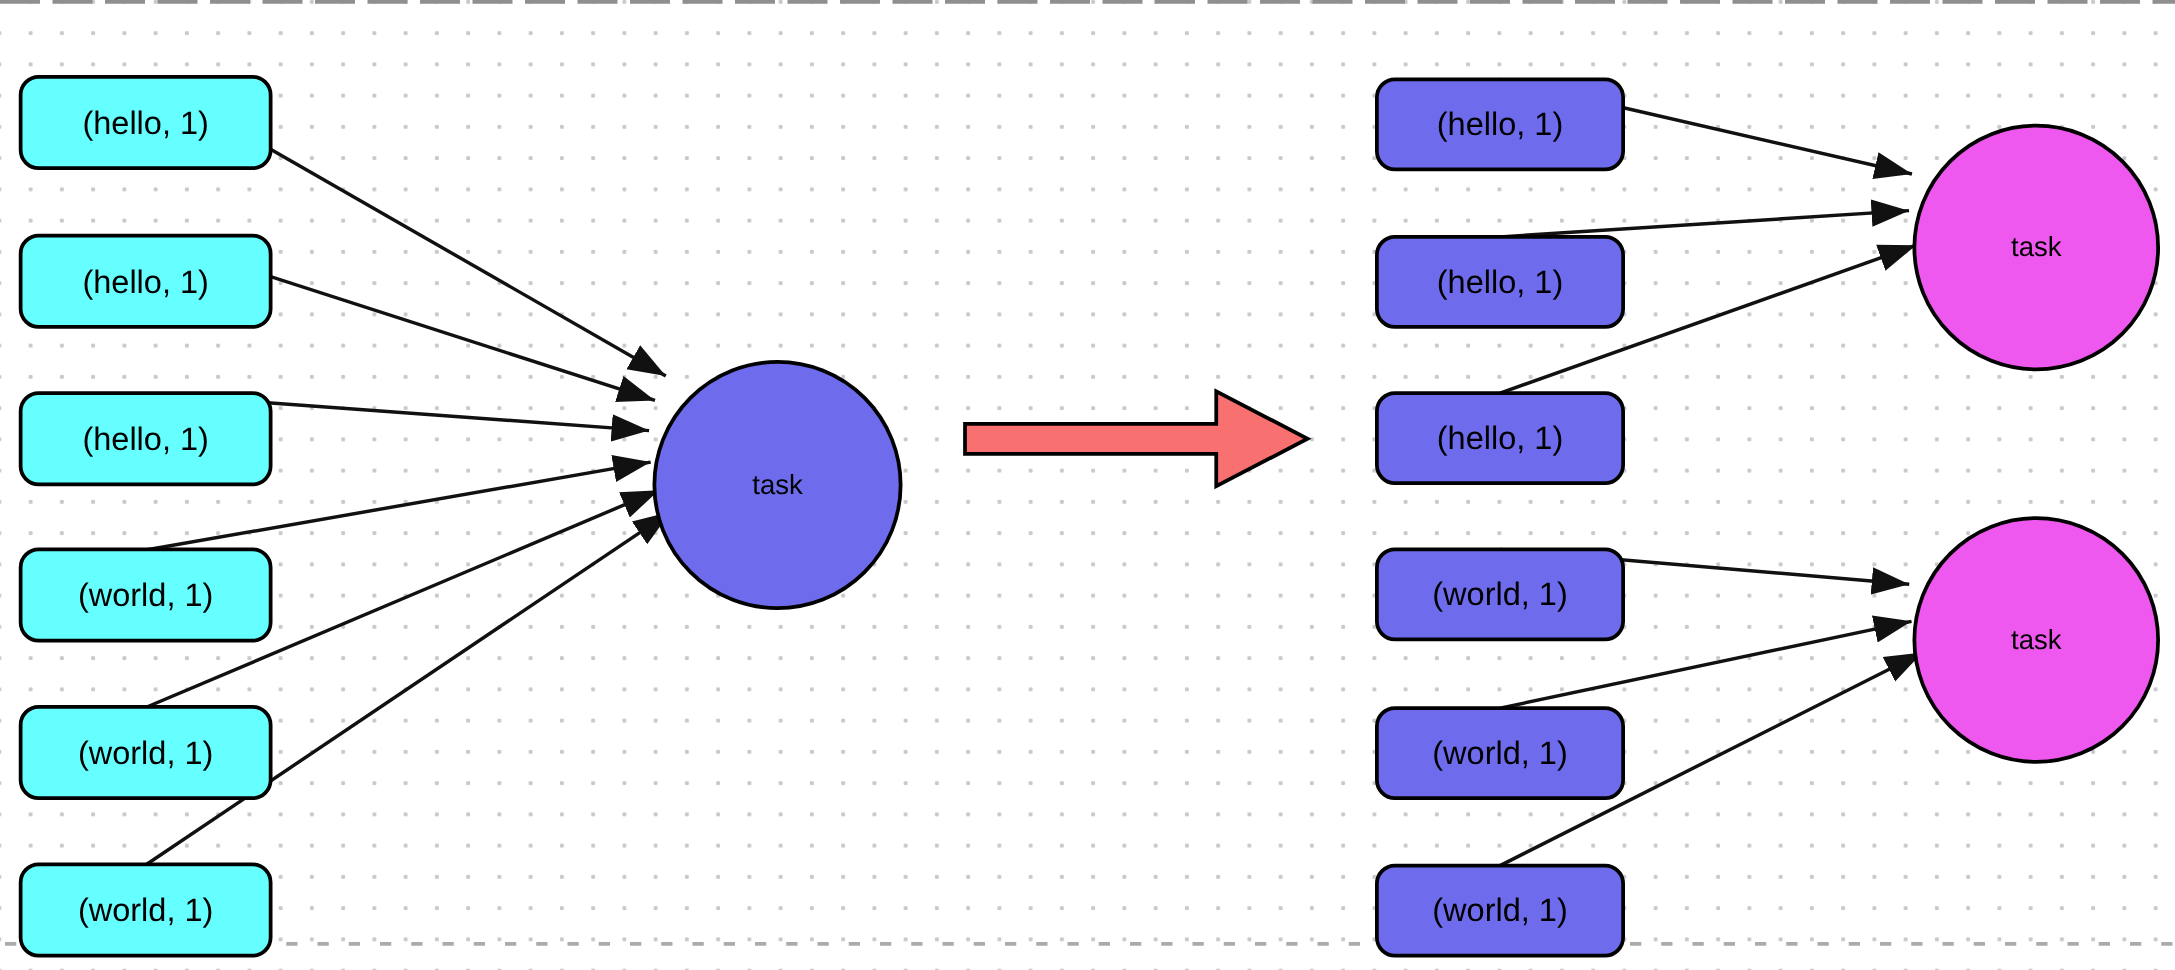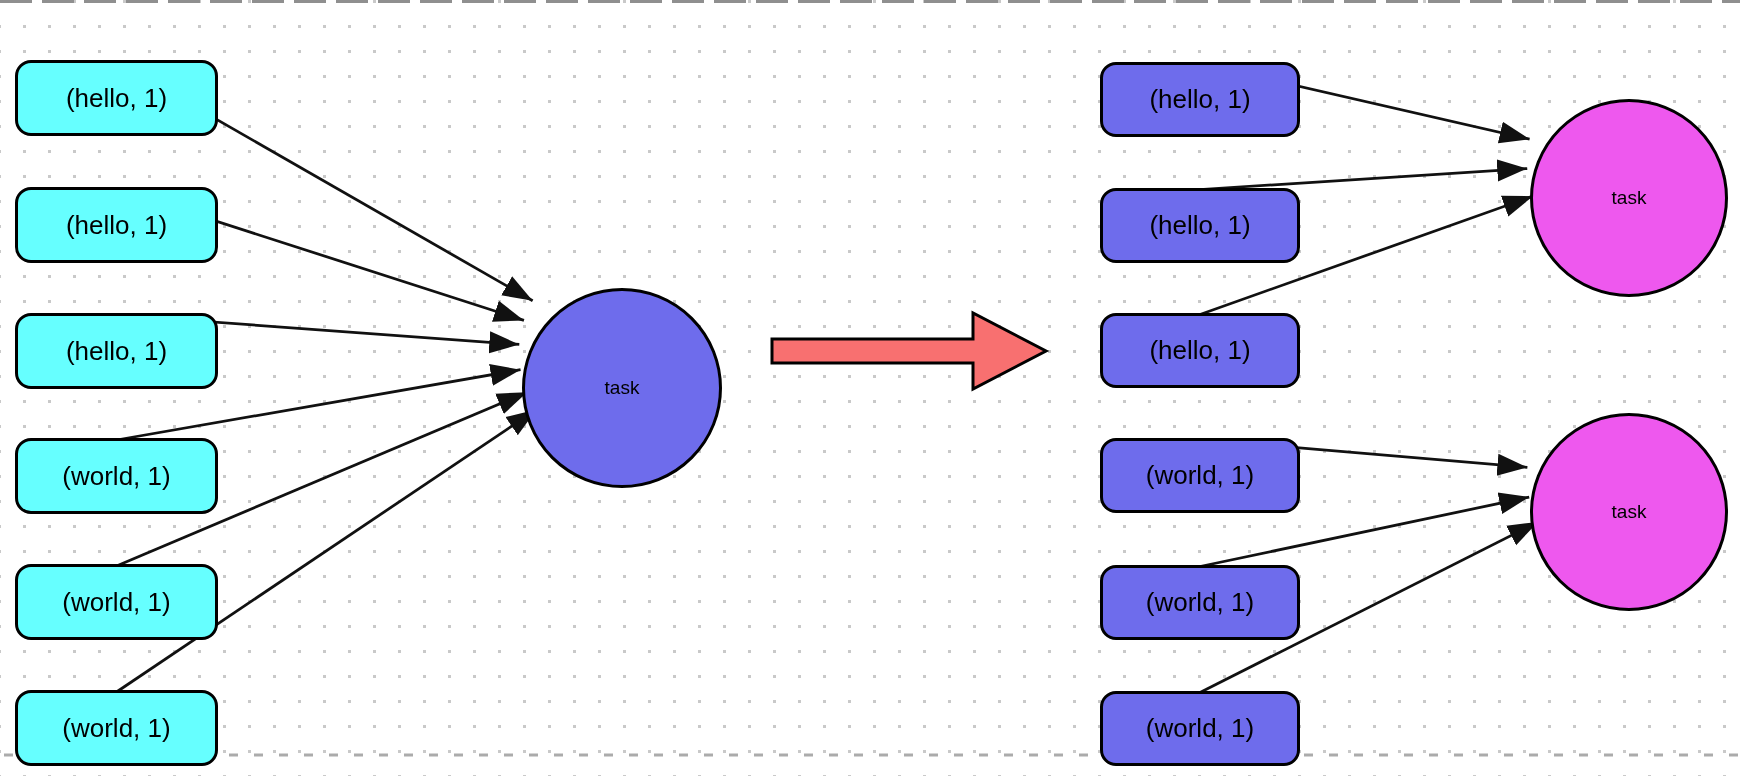--- a/index.html
+++ b/index.html
@@ -19,21 +19,21 @@
   .remnant-bottom{stroke:#ababab;stroke-width:3;stroke-dasharray:9 16;}
   .block-arrow{stroke:#000000;stroke-width:3;stroke-linejoin:miter;}
   #node-layer{position:absolute;left:0;top:0;width:1740px;height:776px;margin-top:36px;}
   .node{
     position:absolute;box-sizing:border-box;
     border:3px solid #000000;
     display:flex;align-items:center;justify-content:center;
     color:#000000;text-align:center;
   }
   .box{border-radius:16px;font-size:26px;}
-  .circle{border-radius:50%;font-size:19px;}
+  .circle{border-radius:50%;font-size:22px;}
 </style>
 </head>
 <body>
 
 <div class="canvas">
 
   <svg class="layer" viewBox="0 0 1740 776" xmlns="http://www.w3.org/2000/svg">
     <defs>
       <marker id="arrowhead" markerUnits="userSpaceOnUse" markerWidth="32" markerHeight="24" refX="30" refY="12" orient="auto">
         <path d="M0,1 L30,12 L0,23 Z" fill="#111111"></path>

